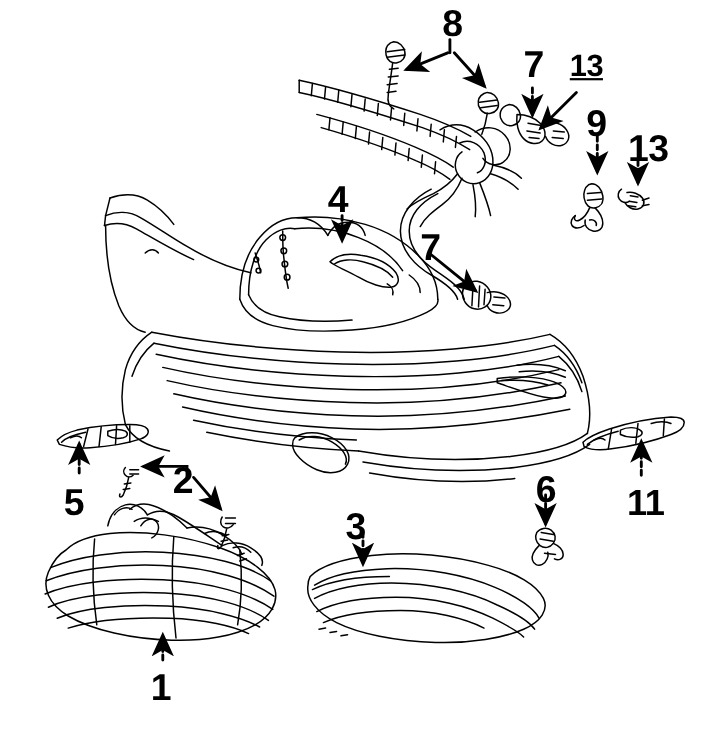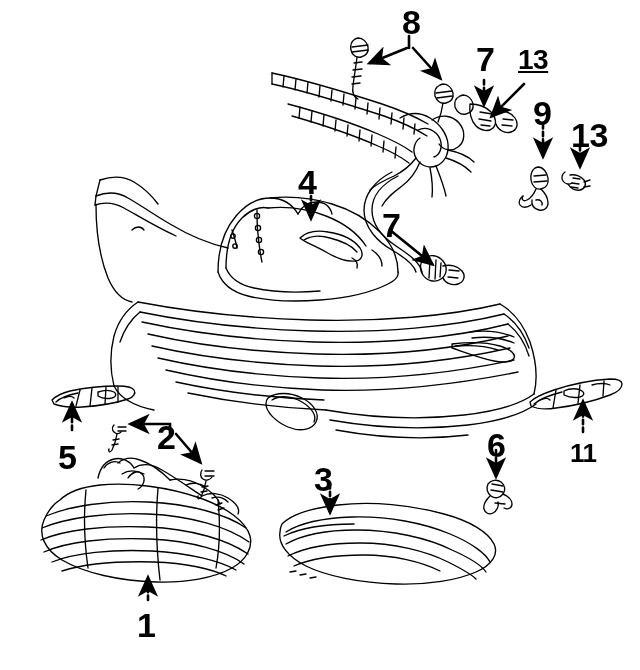--- a/index.html
+++ b/index.html
@@ -310,17 +310,17 @@
 <div class="callout" style="left:137px;top:608px;font-size:34px;">1</div>
 <div class="callout" style="left:157px;top:420px;font-size:34px;">2</div>
 <div class="callout" style="left:314px;top:462px;font-size:34px;">3</div>
 <div class="callout" style="left:298px;top:165px;font-size:34px;">4</div>
 <div class="callout" style="left:58px;top:440px;font-size:34px;">5</div>
 <div class="callout" style="left:487px;top:428px;font-size:34px;">6</div>
 <div class="callout" style="left:382px;top:208px;font-size:34px;">7</div>
 <div class="callout" style="left:402px;top:5px;font-size:34px;">8</div>
 <div class="callout" style="left:533px;top:96px;font-size:34px;">9</div>
 <div class="callout" style="left:571px;top:118px;font-size:34px;">13</div>
-<div class="callout" style="left:570px;top:440px;font-size:26px;">11</div>
+<div class="callout" style="left:570px;top:440px;font-size:33px;">11</div>
 <div class="callout" style="left:476px;top:42px;font-size:34px;">7</div>
 <div class="callout" style="left:518px;top:46px;font-size:28px;text-decoration:underline;">13</div>
 
 </div>
 
 </body></html>

